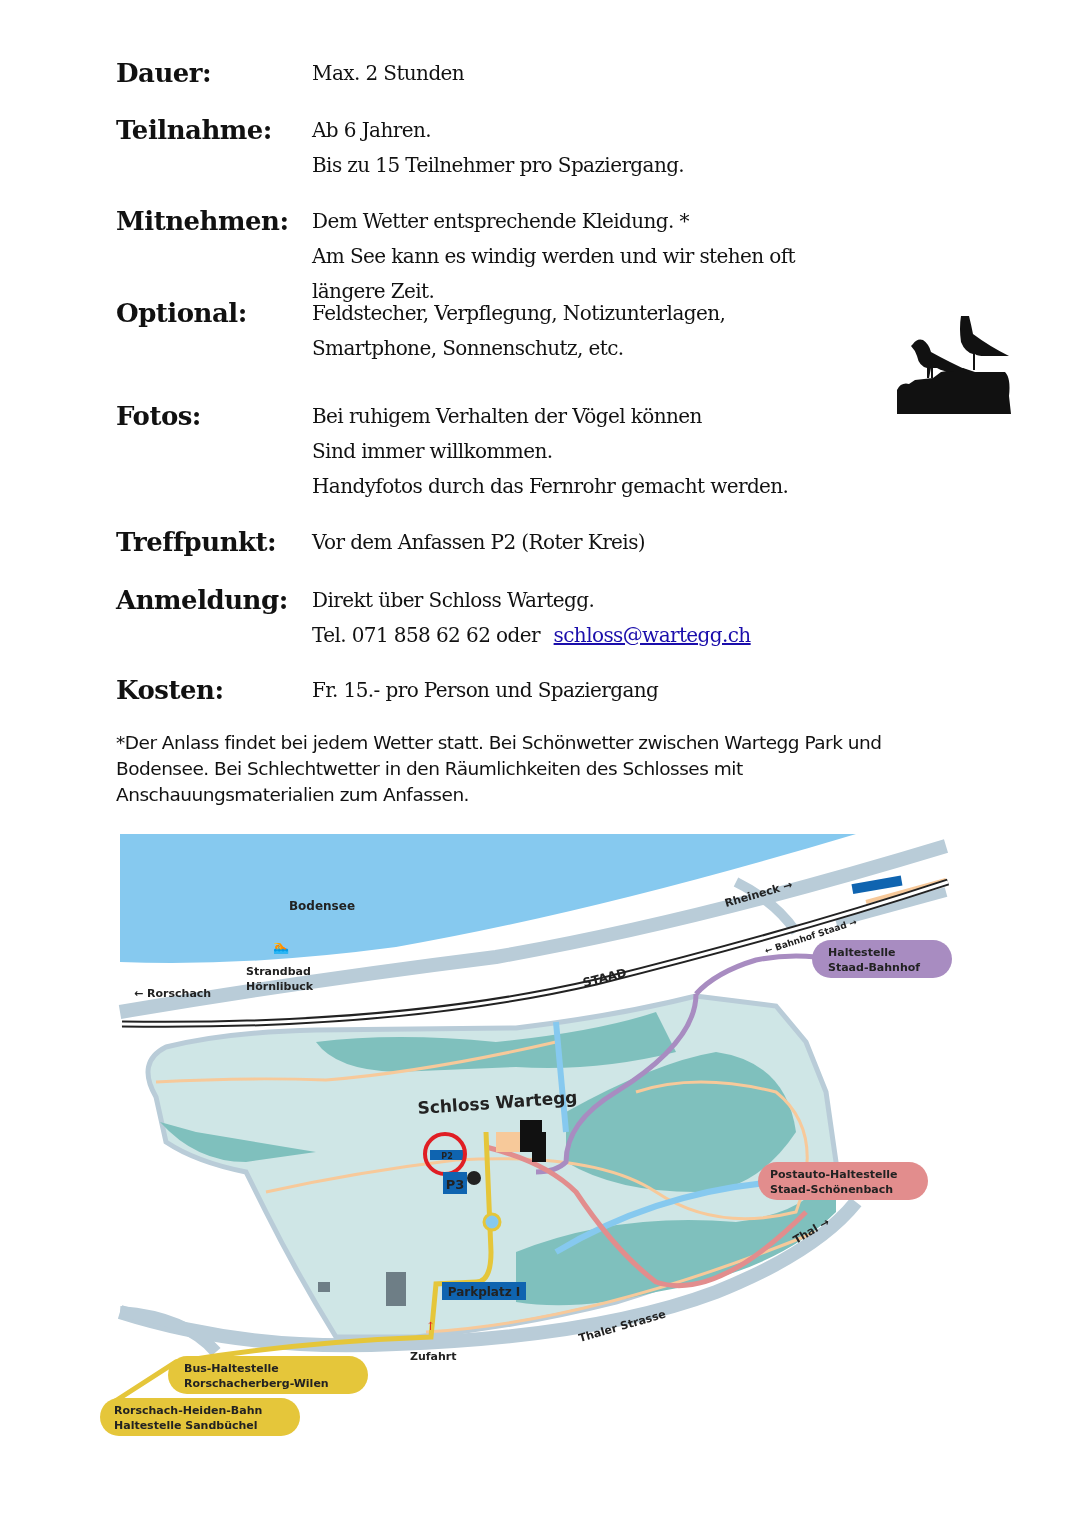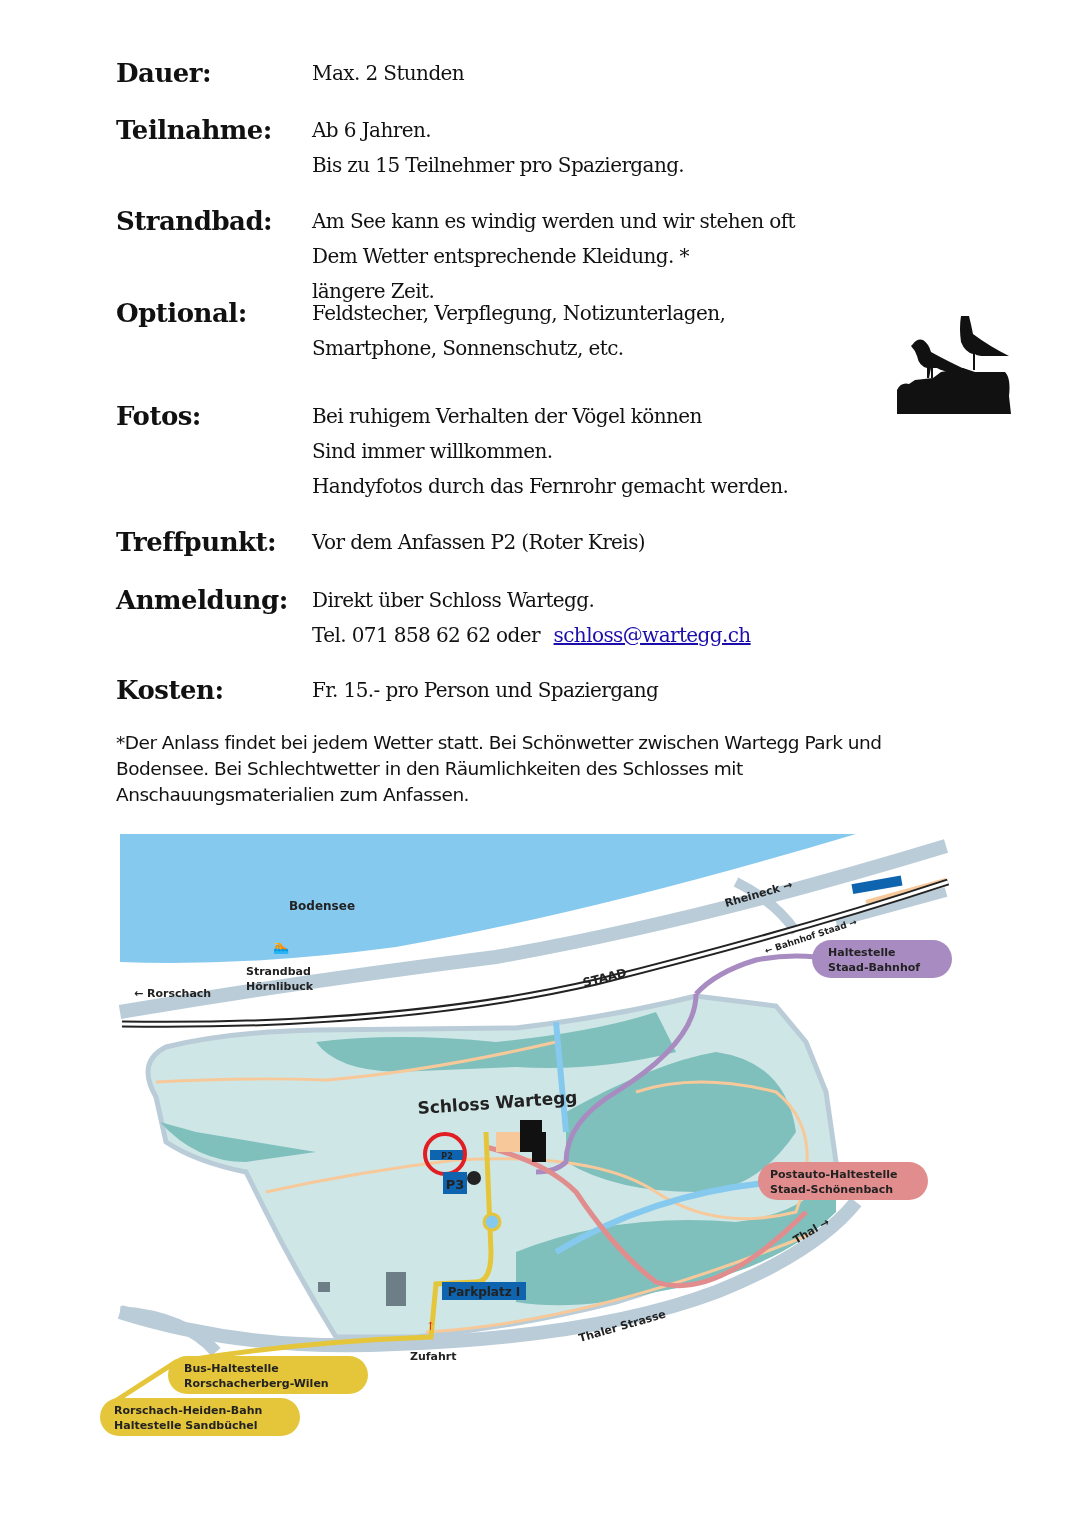--- a/index.html
+++ b/index.html
@@ -24,24 +24,24 @@
   </div>
 </div>
 <div class="row" style="top:113px;">
   <div class="label">Teilnahme:</div>
   <div class="value">
     <div>Ab 6 Jahren.</div>
     <div>Bis zu 15 Teilnehmer pro Spaziergang.</div>
   </div>
 </div>
 <div class="row" style="top:204px;">
-  <div class="label">Strandbad:</div>
+  <div class="label">Mitnehmen:</div>
   <div class="value">
+    <div>Dem Wetter entsprechende Kleidung. *</div>
     <div>Am See kann es windig werden und wir stehen oft</div>
-    <div>Dem Wetter entsprechende Kleidung. *</div>
     <div>längere Zeit.</div>
   </div>
 </div>
 <div class="row" style="top:296px;">
   <div class="label">Optional:</div>
   <div class="value">
     <div>Feldstecher, Verpflegung, Notizunterlagen,</div>
     <div>Smartphone, Sonnenschutz, etc.</div>
   </div>
 </div>

